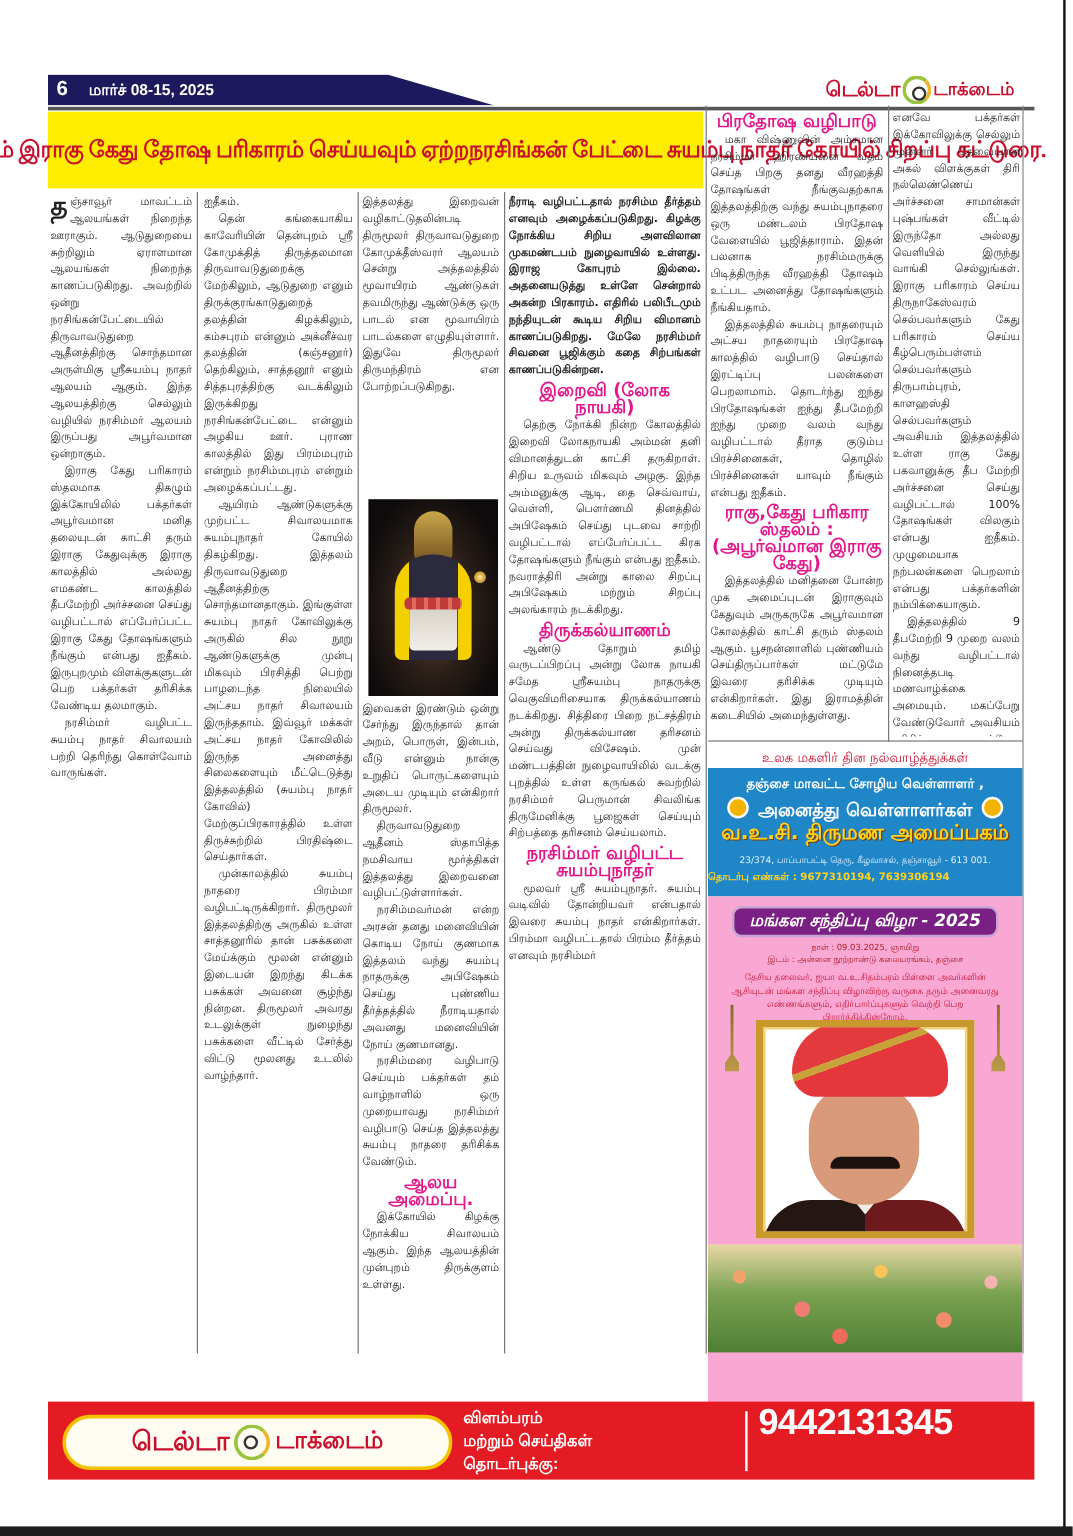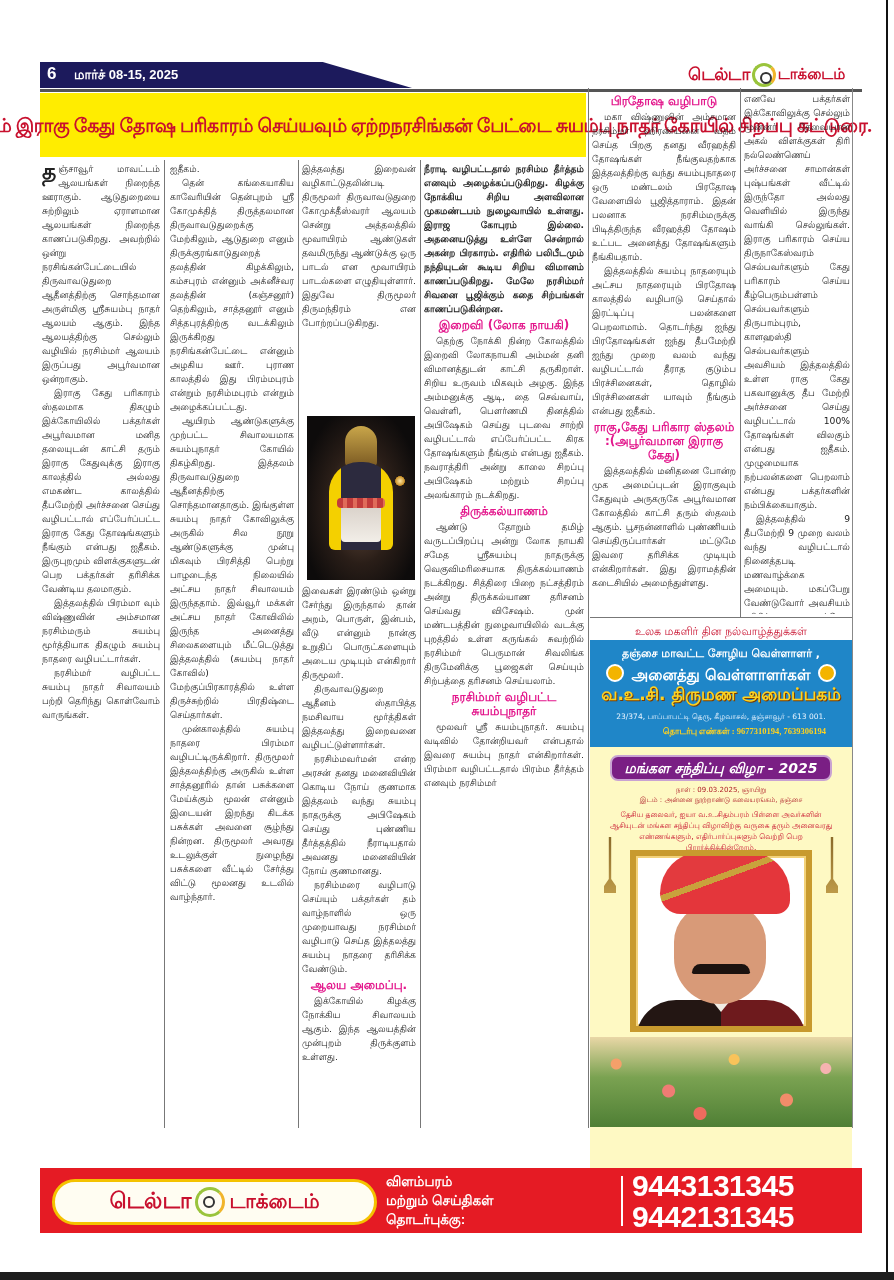--- a/index.html
+++ b/index.html
@@ -23,43 +23,43 @@
   .rule-top { position: absolute; left: 40px; top: 89px; width: 822px; height: 3px; background: #555; }
 
   
   .headline { position: absolute; left: 40px; top: 93px; width: 546px; height: 64px; background: #ffed00;
     display: flex; flex-direction: row; align-items: center; justify-content: center; }
   .headline span { color: #c8102e; font-weight: bold; font-size: 19px; line-height: 27px; font-family: "Liberation Serif", serif; letter-spacing: -0.4px; white-space: nowrap; }
 
   
   .col { position: absolute; font-size: 9.2px; line-height: 14px; text-align: justify; color: #222; overflow: hidden; font-family: "DejaVu Sans", sans-serif; }
   .col p { text-indent: 12px; }
-  .col .sub { color: #e3178c; font-weight: bold; text-align: center; text-indent: 0; font-size: 12px; margin: 2px 0; }
+  .col .sub { color: #e3178c; font-weight: bold; text-align: center; text-indent: 0; font-size: 15px; margin: 2px 0; }
   .vrule { position: absolute; width: 1px; background: #777; }
 
   .dropcap { float: left; font-size: 22px; line-height: 20px; font-weight: bold; margin-right: 2px; font-family: "Liberation Serif", serif; }
 
   .photo { position: absolute; left: 307px; top: 416px; width: 108px; height: 164px; background: radial-gradient(ellipse at 50% 55%, #6a5040 0%, #2a1e18 45%, #0d0b0b 80%); overflow: hidden; }
   .idol-crown { position: absolute; left: 38px; top: 10px; width: 32px; height: 40px; border-radius: 16px 16px 4px 4px; background: linear-gradient(#c9a64a, #7c5b23); }
   .idol-body { position: absolute; left: 22px; top: 46px; width: 64px; height: 88px; border-radius: 30px 30px 6px 6px; background: linear-gradient(90deg, #f4d000 0 18%, #2c2a3e 18% 82%, #f4d000 82% 100%); }
   .idol-cloth { position: absolute; left: 34px; top: 88px; width: 40px; height: 38px; background: linear-gradient(#d8d0c8, #f2eee8); border-radius: 4px; }
   .idol-flowers { position: absolute; left: 30px; top: 82px; width: 48px; height: 10px; background: repeating-linear-gradient(90deg, #c23b3b 0 6px, #e06b5a 6px 10px); border-radius: 4px; }
   .lamp { position: absolute; left: 88px; top: 60px; width: 10px; height: 10px; border-radius: 50%; background: radial-gradient(#ffe9a8, #c78b1f 70%, transparent 72%); }
 
   
   .wish-title { position: absolute; left: 590px; top: 625px; width: 262px; text-align: center; color: #c8102e; font-weight: normal; font-size: 11px; }
   .ad-blue { position: absolute; left: 590px; top: 640px; width: 262px; height: 107px; background: #1f86c8; }
   .ad-blue .line1 { position: absolute; left: 0; top: 7px; width: 262px; text-align: center; color: #fff; font-weight: bold; font-size: 11px; }
   .ad-blue .line2 { position: absolute; left: 0; top: 26px; width: 262px; text-align: center; color: #fff; font-weight: bold; font-size: 15px; }
   .ad-blue .emblem { position: absolute; top: 24px; width: 18px; height: 18px; border-radius: 50%; background: #f3b400; border: 2px solid #fff; }
   .ad-blue .emblem.l { left: 16px; } .ad-blue .emblem.r { right: 16px; }
   .ad-blue .name { position: absolute; left: 0; top: 44px; width: 262px; text-align: center; color: #ffd21f; font-weight: bold; font-size: 17px; text-shadow: 1px 1px 0 #7a3b00; }
   .ad-blue .addr { position: absolute; left: 0; top: 72px; width: 262px; text-align: center; color: #e9f4ff; font-size: 7.5px; }
-  .ad-blue .phone { position: absolute; left: 0; top: 86px; width: 236px; text-align: right; color: #ffd21f; font-weight: bold; font-size: 8.5px; font-family: Liberation Serif, serif; }
-  .ad-cream { position: absolute; left: 590px; top: 747px; width: 262px; height: 476px; background: #fef9c3; overflow: hidden; }
+  .ad-blue .phone { position: absolute; left: 0; top: 86px; width: 236px; text-align: left; color: #ffd21f; font-weight: bold; font-size: 8.5px; }
+  .ad-cream { position: absolute; left: 590px; top: 747px; width: 262px; height: 476px; background: #f9a8d4; overflow: hidden; }
   .event-pill { position: absolute; left: 20px; top: 8px; width: 222px; height: 26px; border-radius: 8px; background: #7a1f84; border: 2px solid #c9a3d2;
     color: #fff; font-style: italic; font-weight: bold; font-size: 14px; text-align: center; line-height: 22px; }
   .event-date { position: absolute; left: 0; top: 39px; width: 262px; text-align: center; color: #b0202a; font-size: 7px; }
   .event-venue { position: absolute; left: 0; top: 49px; width: 262px; text-align: center; color: #b0202a; font-size: 7px; }
   .event-wish { position: absolute; left: 14px; top: 62px; width: 234px; text-align: center; color: #c8102e; font-size: 7.5px; line-height: 11px; }
   .frame { position: absolute; left: 40px; top: 103px; width: 182px; height: 182px; border: 6px solid #c89a2e; box-shadow: inset 0 0 0 2px #f3d27a; background: #fff; overflow: hidden; }
   .turban { position: absolute; left: 24px; top: -4px; width: 130px; height: 62px; border-radius: 60px 60px 20px 30px; background: linear-gradient(160deg, #e33a3e 0 40%, #c9a23c 40% 46%, #e4363b 46%); }
   .face { position: absolute; left: 38px; top: 48px; width: 92px; height: 100px; border-radius: 38px 38px 46px 46px; background: #d89a78; }
   .moustache { position: absolute; left: 56px; top: 108px; width: 58px; height: 10px; border-radius: 10px 10px 2px 2px; background: #1b120f; }
   .coat { position: absolute; left: 0; top: 144px; width: 170px; height: 40px; background: linear-gradient(90deg, #231613 0 50%, #6e1a1d 50%); border-radius: 40px 40px 0 0; }
@@ -114,21 +114,20 @@
   <div class="vrule" style="left:420px; top:160px; height:968px;"></div>
   <div class="vrule" style="left:588px; top:88px; height:1040px;"></div>
   <div class="vrule" style="left:740px; top:88px; height:530px;"></div>
   <div class="vrule-right"></div>
 
   <div class="col" style="left:42px; top:162px; width:118px; height:964px;">
     <p style="text-indent:0;">
       <span class="dropcap">த</span><span>ஞ்சாவூர் மாவட்டம் ஆலயங்கள் நிறைந்த ஊராகும். ஆடுதுறையை சுற்றிலும் ஏராளமான ஆலயங்கள் நிறைந்த காணப்படுகிறது. அவற்றில் ஒன்று நரசிங்கன்பேட்டையில் திருவாவடுதுறை ஆதீனத்திற்கு சொந்தமான அருள்மிகு ஸ்ரீசுயம்பு நாதர் ஆலயம் ஆகும். இந்த ஆலயத்திற்கு செல்லும் வழியில் நரசிம்மர் ஆலயம் இருப்பது அபூர்வமான ஒன்றாகும்.</span>
     </p>
     <p>இராகு கேது பரிகாரம் ஸ்தலமாக திகழும் இக்கோயிலில் பக்தர்கள் அபூர்வமான மனித தலையுடன் காட்சி தரும் இராகு கேதுவுக்கு இராகு காலத்தில் அல்லது எமகண்ட காலத்தில் தீபமேற்றி அர்ச்சனை செய்து வழிபட்டால் எப்பேர்ப்பட்ட இராகு கேது தோஷங்களும் நீங்கும் என்பது ஐதீகம். இருபுறமும் விளக்குகளுடன் பெற பக்தர்கள் தரிசிக்க வேண்டிய தலமாகும்.</p>
-    <p>இத்தலத்தில் பிரம்மா வும் விஷ்ணுவின் அம்சமான நரசிம்மரும் சுயம்பு மூர்த்தியாக திகழும் சுயம்பு நாதரை வழிபட்டார்கள்.</p>
     <p>நரசிம்மர் வழிபட்ட சுயம்பு நாதர் சிவாலயம் பற்றி தெரிந்து கொள்வோம் வாருங்கள்.</p>
   </div>
 
   <div class="col" style="left:170px; top:162px; width:124px; height:964px;">
     <p style="text-indent:0;">ஐதீகம்.</p>
     <p>தென் கங்கையாகிய காவேரியின் தென்புறம் ஸ்ரீ கோமுக்தித் திருத்தலமான திருவாவடுதுறைக்கு மேற்கிலும், ஆடுதுறை எனும் திருக்குரங்காடுதுறைத் தலத்தின் கிழக்கிலும், கம்சபுரம் என்னும் அக்னீச்வர தலத்தின் (கஞ்சனூர்) தெற்கிலும், சாத்தனூர் எனும் சித்தபுரத்திற்கு வடக்கிலும் இருக்கிறது நரசிங்கன்பேட்டை என்னும் அழகிய ஊர். புராண காலத்தில் இது பிரம்மபுரம் என்றும் நரசிம்மபுரம் என்றும் அழைக்கப்பட்டது.</p>
     <p>ஆயிரம் ஆண்டுகளுக்கு முற்பட்ட சிவாலயமாக சுயம்புநாதர் கோயில் திகழ்கிறது. இத்தலம் திருவாவடுதுறை ஆதீனத்திற்கு சொந்தமானதாகும். இங்குள்ள சுயம்பு நாதர் கோவிலுக்கு அருகில் சில நூறு ஆண்டுகளுக்கு முன்பு மிகவும் பிரசித்தி பெற்று பாழடைந்த நிலையில் அட்சய நாதர் சிவாலயம் இருந்ததாம். இவ்வூர் மக்கள் அட்சய நாதர் கோவிலில் இருந்த அனைத்து சிலைகளையும் மீட்டெடுத்து இத்தலத்தில் (சுயம்பு நாதர் கோவில்) மேற்குப்பிரகாரத்தில் உள்ள திருச்சுற்றில் பிரதிஷ்டை செய்தார்கள்.</p>
     <p>முன்காலத்தில் சுயம்பு நாதரை பிரம்மா வழிபட்டிருக்கிறார். திருமூலர் இத்தலத்திற்கு அருகில் உள்ள சாத்தனூரில் தான் பசுக்களை மேய்க்கும் மூலன் என்னும் இடையன் இறந்து கிடக்க பசுக்கள் அவனை சூழ்ந்து நின்றன. திருமூலர் அவரது உடலுக்குள் நுழைந்து பசுக்களை வீட்டில் சேர்த்து விட்டு மூலனது உடலில் வாழ்ந்தார்.</p>
   </div>
 
@@ -211,20 +210,19 @@
       <span class="logo-mark"></span>
       <span class="b">டாக்டைம்</span>
     </div>
     <div class="footer-label">
       <div>விளம்பரம்</div>
       <div>மற்றும் செய்திகள்</div>
       <div>தொடர்புக்கு:</div>
     </div>
     <div class="footer-divider"></div>
     <div class="footer-phones">
-      <div>9443131345</div>
       <div>9442131345</div>
     </div>
   </div>
 
   <div class="page-edge"></div>
   <div class="page-bottom"></div>
 </div>
 
 </body></html>

